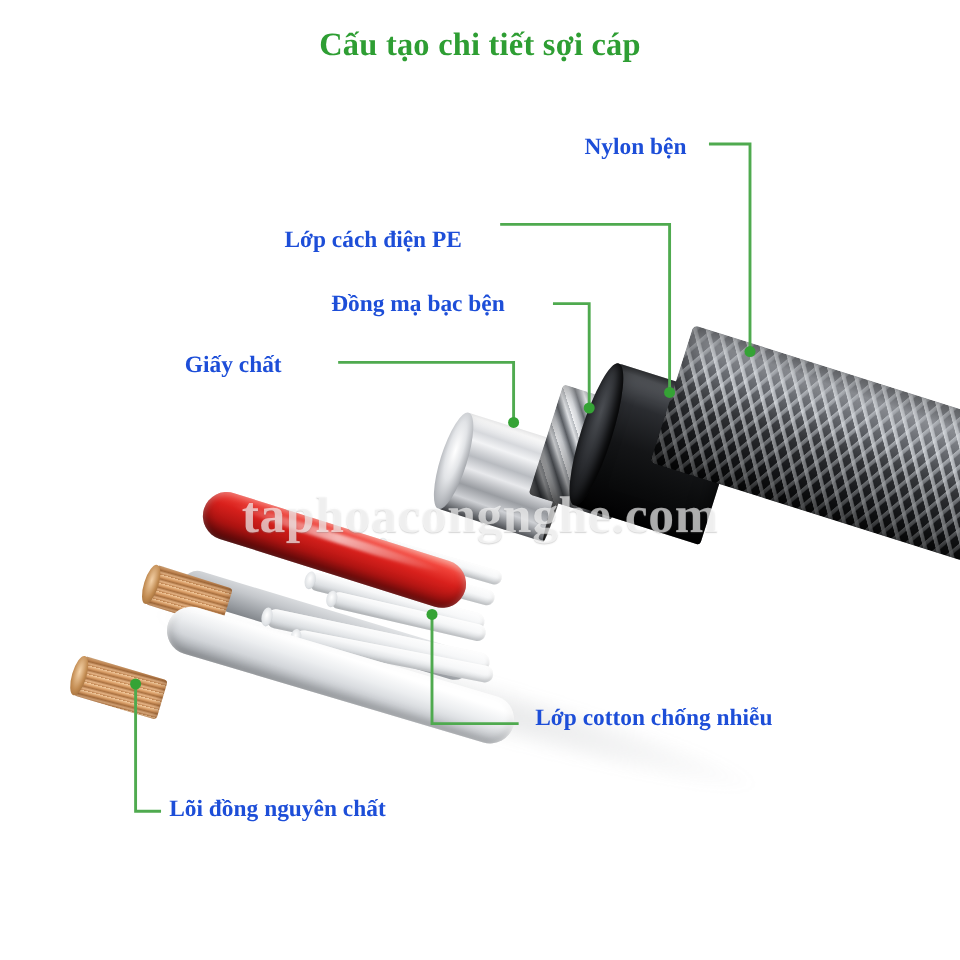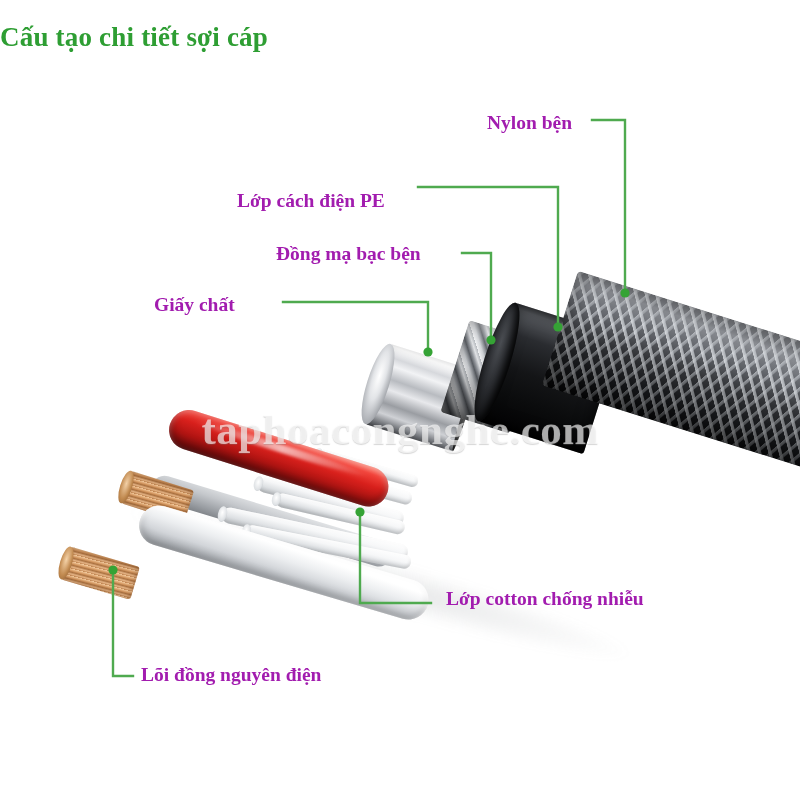--- a/index.html
+++ b/index.html
@@ -5,28 +5,28 @@
   html,body{margin:0;padding:0;}
   body{
     width:800px;height:800px;overflow:hidden;background:#ffffff;
     font-family:"Liberation Serif", "DejaVu Serif", serif;
     position:relative;
   }
   #stage{position:absolute;left:0;top:0;width:800px;height:800px;background:#fff;}
 
   
   .title{
-    position:absolute;left:0;top:22px;width:800px;text-align:left;
+    position:absolute;left:0;top:22px;width:800px;text-align:center;
     font-size:27px;font-weight:700;color:#2e9e33;letter-spacing:.2px;
     font-family:"Liberation Serif","DejaVu Serif",serif;
   }
 
   
   .lbl{
-    position:absolute;font-size:19.5px;font-weight:700;color:#a21caf;
+    position:absolute;font-size:19.5px;font-weight:700;color:#1d4ed8;
     white-space:nowrap;font-family:"Liberation Serif","DejaVu Serif",serif;
   }
 
   
   #leaders{position:absolute;left:0;top:0;width:800px;height:800px;pointer-events:none;}
 
   
   .wm{
     position:absolute;left:0;top:405px;width:800px;text-align:center;
     font-size:43px;font-weight:700;color:rgba(255,255,255,.62);
@@ -291,15 +291,15 @@
         <circle cx="360" cy="512" r="4.6"></circle>
         <circle cx="113" cy="570" r="4.6"></circle>
       </g>
   </svg>
 
   <div class="lbl" style="left:487px;top:112px;">Nylon bện</div>
   <div class="lbl" style="left:237px;top:176px;margin-top:14px;">Lớp cách điện PE</div>
   <div class="lbl" style="left:276px;top:243px;text-align:right;">Đồng mạ bạc bện</div>
   <div class="lbl" style="left:154px;top:294px;">Giấy chất</div>
   <div class="lbl" style="left:446px;top:588px;">Lớp cotton chống nhiễu</div>
-  <div class="lbl" style="left:141px;top:664px;">Lõi đồng nguyên điện</div>
+  <div class="lbl" style="left:141px;top:664px;">Lõi đồng nguyên chất</div>
 
 </div>
 
 </body></html>

